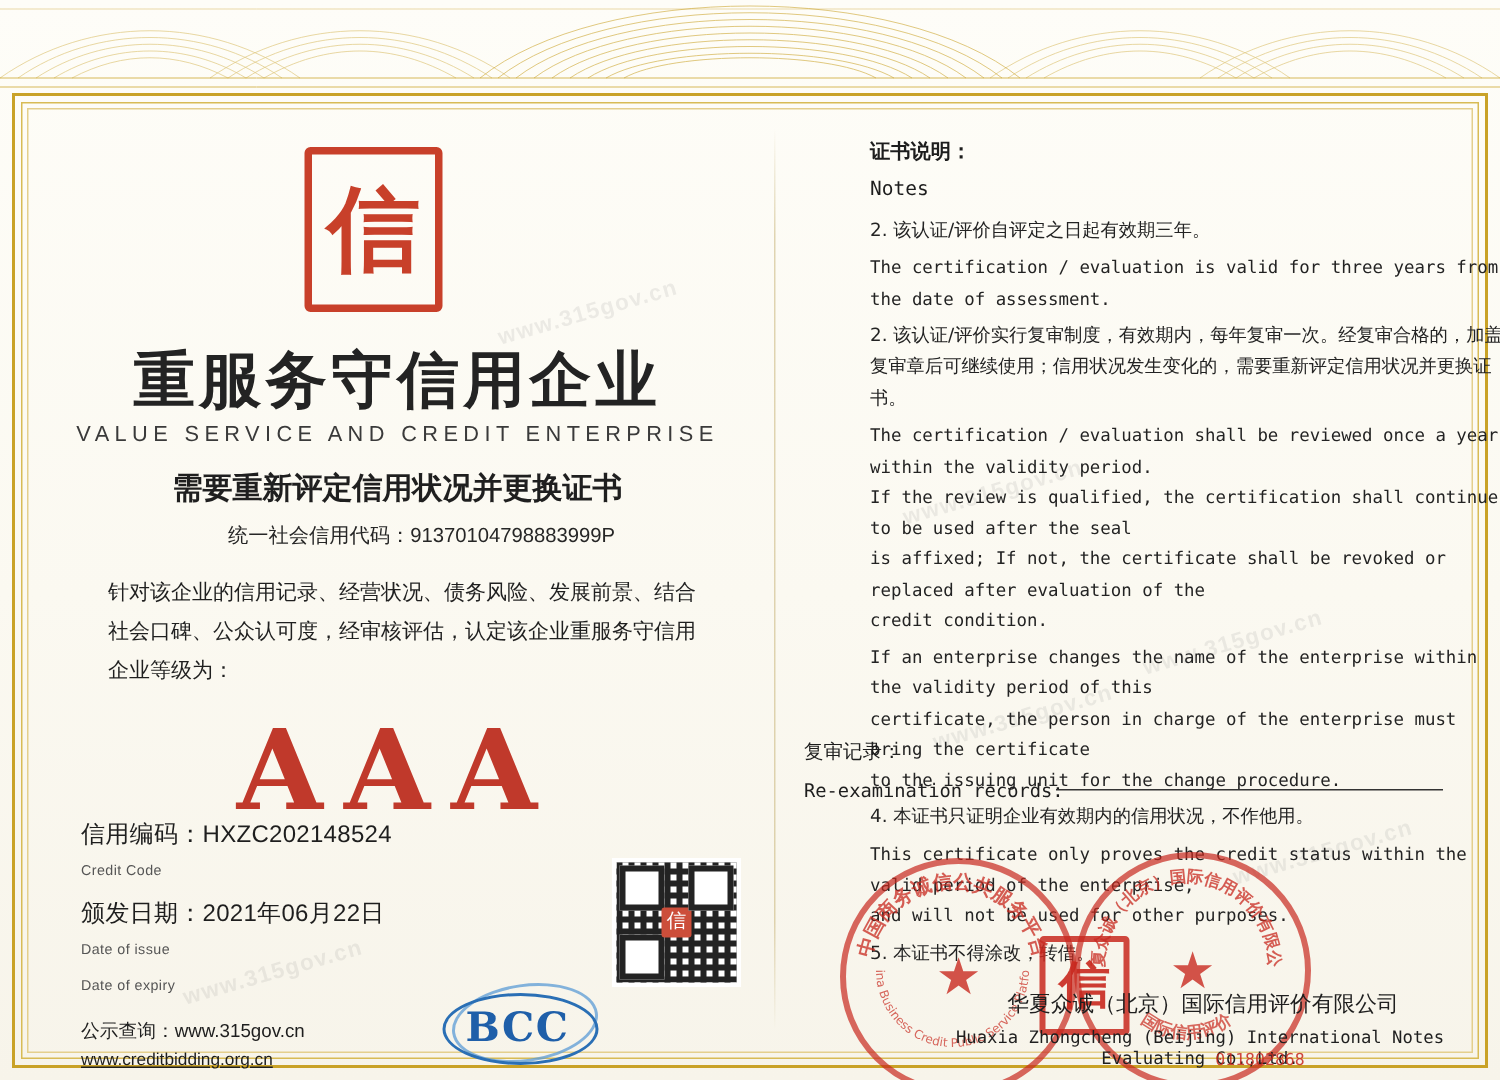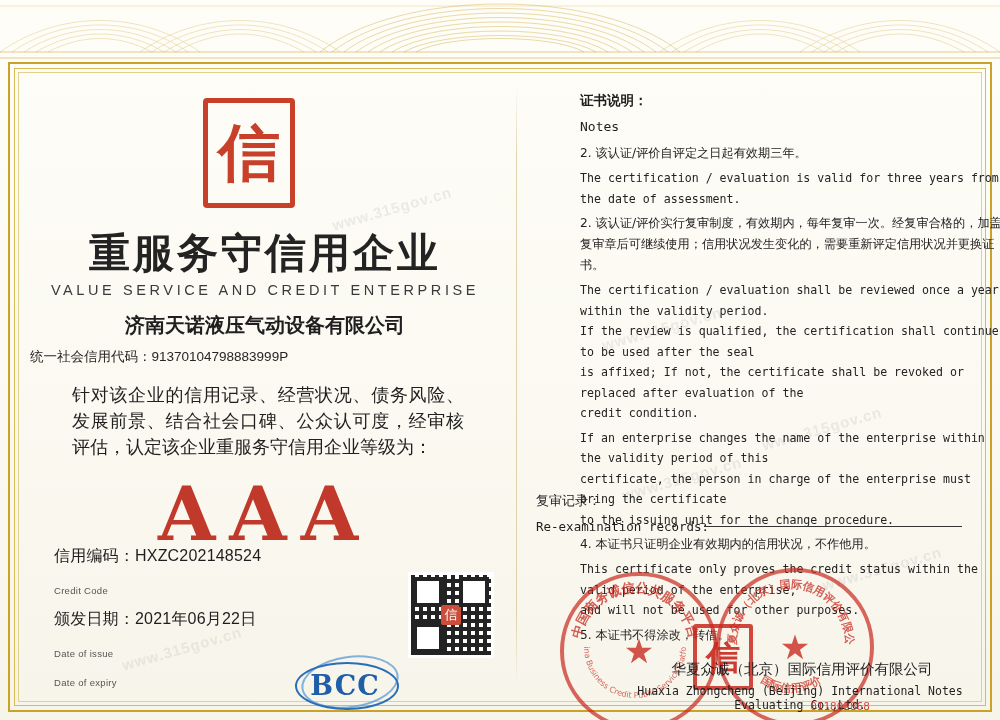--- a/index.html
+++ b/index.html
@@ -80,39 +80,39 @@
   .title-en{
     position:absolute;left:0;top:196px;width:470px;text-align:center;
     font-size:14.5px;letter-spacing:3.6px;color:#3a3a3a;
   }
   .company{
     position:absolute;left:0;top:226px;width:470px;text-align:center;
     font-size:20px;font-weight:bold;color:#1f1f1f;
     font-family:"DejaVu Sans", sans-serif;
   }
   .uscc{
-    position:absolute;left:0;top:262px;width:470px;
+    position:absolute;left:16px;top:262px;width:470px;text-align:center;
     font-size:13.5px;color:#262626;
   }
   .para{
     position:absolute;left:42px;top:296px;width:392px;
-    font-size:18px;line-height:26px;color:#1f1f1f;text-align:justify;
+    font-size:14px;line-height:26px;color:#1f1f1f;text-align:justify;
     font-family:"DejaVu Sans", sans-serif;
   }
   .grade{
     position:absolute;left:0;top:385px;width:470px;text-align:center;
     color:#c0392b;font-family:"DejaVu Serif", serif;
     font-size:74px;font-weight:bold;letter-spacing:14px;
   }
 
   
   .meta{position:absolute;left:24px;top:460px;width:230px;}
   .meta .row{margin-bottom:13px;}
   .meta .l1{font-size:16px;color:#1e1e1e;letter-spacing:.2px;}
-  .meta .l2{font-size:9.5px;color:#555;margin-top:18px;letter-spacing:.3px;}
+  .meta .l2{font-size:9.5px;color:#555;margin-top:8px;letter-spacing:.3px;}
   .meta .link{font-size:12.5px;color:#1e1e1e;}
   .meta .link2{font-size:11.5px;color:#1e1e1e;text-decoration:underline;}
 
   
   .bcc{
     position:absolute;left:265px;top:570px;width:100px;height:56px;
   }
   .bcc .oval{
     position:absolute;left:0;top:6px;width:100px;height:44px;
     border:2.5px solid #2a6fb5;border-radius:50%;
@@ -269,36 +269,40 @@
 
   <div class="left">
 
     <div class="seal">
       <div class="sealbox"></div>
       <div class="glyph">信</div>
     </div>
 
     <div class="title-cn">重服务守信用企业</div>
     <div class="title-en">VALUE SERVICE AND CREDIT ENTERPRISE</div>
-    <div class="company">济南天诺液压气动设备有限公司</div>
+    <div class="company">需要重新评定信用状况并更换证书</div>
     <div class="uscc">统一社会信用代码：91370104798883999P</div>
     <div class="para">针对该企业的信用记录、经营状况、债务风险、发展前景、结合社会口碑、公众认可度，经审核评估，认定该企业重服务守信用企业等级为：</div>
     <div class="grade">AAA</div>
 
     <div class="meta">
       <div class="row">
         <div class="l1">信用编码：HXZC202148524</div>
         <div class="l2">Credit Code</div>
       </div>
       <div class="row">
         <div class="l1">颁发日期：2021年06月22日</div>
         <div class="l2">Date of issue</div>
       </div>
       <div class="row">
         <div class="l2">Date of expiry</div>
+      </div>
+      <div class="row" style="margin-top:16px;">
+        <div class="link">公示查询：www.315gov.cn</div>
+        <div class="link2" style="margin-top:5px;">www.creditbidding.org.cn</div>
       </div>
     </div>
 
     <div class="qr">
       <div class="qr-grid">
         <div class="qr-b3"></div>
         <div class="qr-center">信</div>
       </div>
     </div>
 

